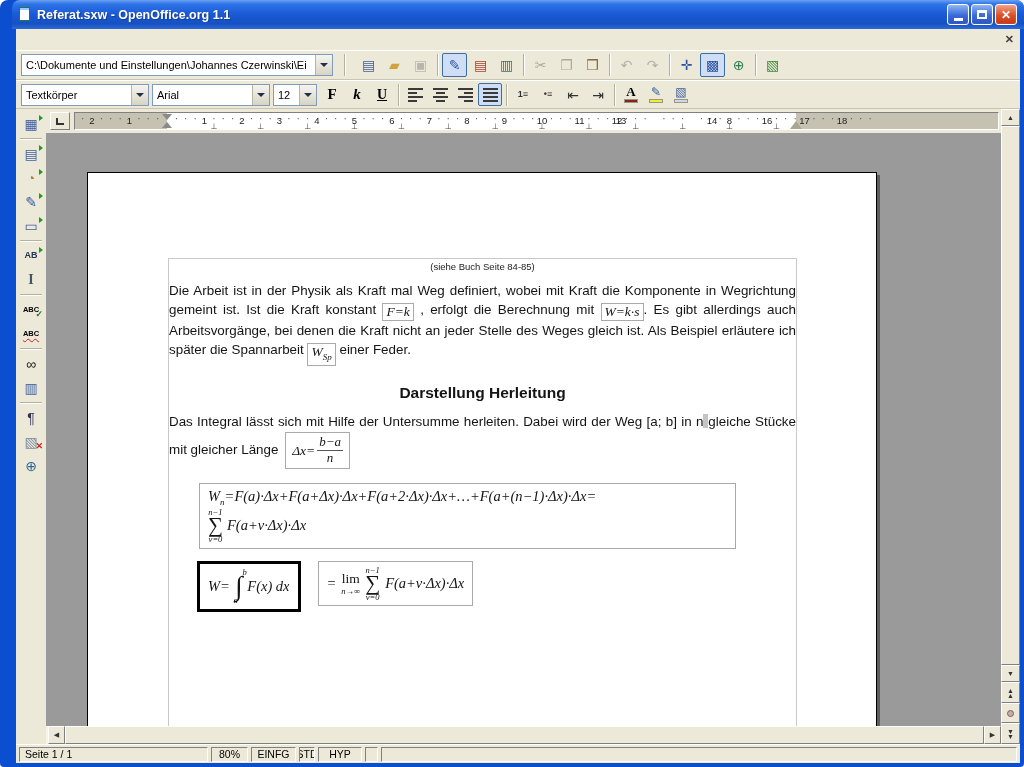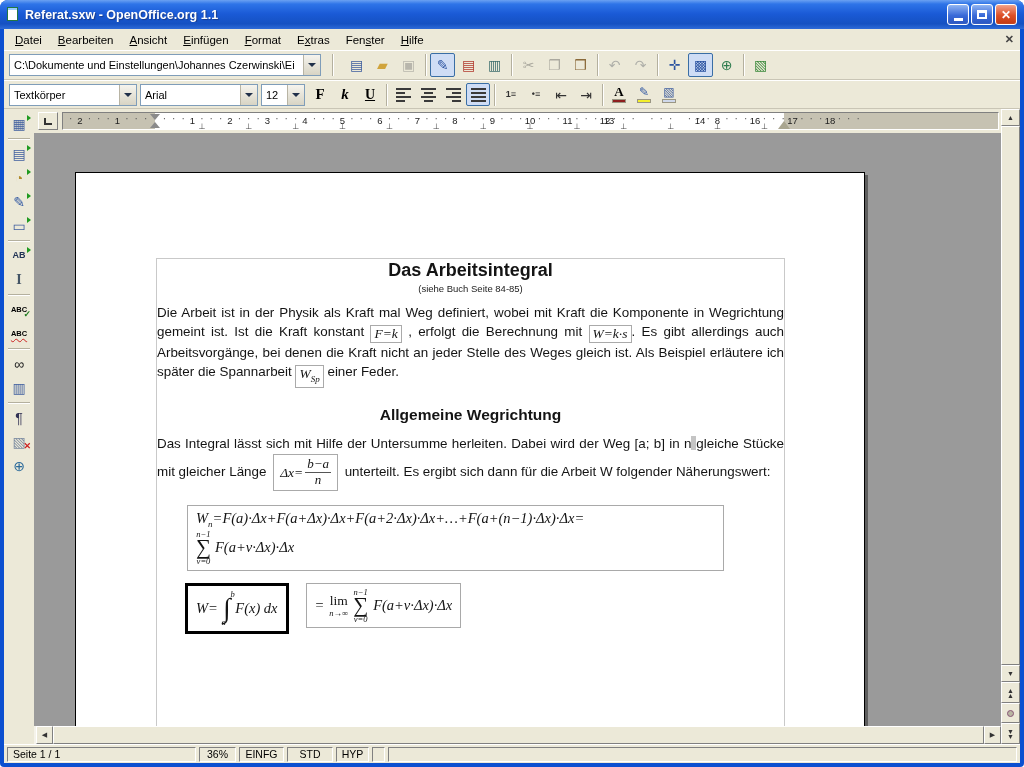--- a/index.html
+++ b/index.html
@@ -1,18 +1,18 @@
 <!DOCTYPE html>
 <html><head>
 <meta charset="utf-8">
 <style>
   html,body{margin:0;padding:0;}
   body{width:1024px;height:767px;overflow:hidden;font-family:"Liberation Sans",sans-serif;background:#fff;}
   *{box-sizing:border-box;}
-  .window{position:absolute;inset:0;background:#0b4fd0;border-radius:8px 8px 4px 4px;display:flex;flex-direction:column;}
+  .window{position:absolute;inset:0;background:#0b4fd0;border-radius:8px 8px 4px 4px;display:flex;flex-direction:column;padding-left:12px;}
   
   .titlebar{height:29px;flex:0 0 29px;display:flex;align-items:center;padding:0 7px 0 6px;gap:5px;
     background:linear-gradient(180deg,#6ba1f2 0%,#2e74e8 14%,#1a5ad6 48%,#1551c2 82%,#2e6bd8 100%);
     border-radius:8px 8px 0 0;}
   .app-icon{width:14px;height:15px;position:relative;flex:0 0 14px;}
   .app-icon i{position:absolute;left:1px;top:0;width:11px;height:14px;background:#fff;border:1px solid #274;box-shadow:inset 0 2px 0 #9cf;}
   .title-text{color:#fff;font-weight:bold;font-size:12.5px;text-shadow:1px 1px 1px #1a3c8a;white-space:nowrap;overflow:hidden;flex:1;}
   .win-buttons{display:flex;gap:2px;}
   .winbtn{width:22px;height:21px;border-radius:3px;border:1px solid #fff;display:flex;align-items:center;justify-content:center;color:#fff;font-size:12px;font-weight:bold;
     background:linear-gradient(180deg,#8fb4f2 0%,#3a6ad8 55%,#2a55c0 100%);box-shadow:inset 0 0 2px #fff3;}
@@ -143,30 +143,20 @@
         </span>
       <span class="winbtn">
           <i class="g-max"></i>
         </span>
       <span class="winbtn close">✕</span>
     </span>
   </div>
 
   <div class="wbody">
     <div class="menubar">
-      <span id="menu-items" style="display:flex;">
-          <span class="menu-item"><u>D</u>atei</span>
-          <span class="menu-item"><u>B</u>earbeiten</span>
-          <span class="menu-item"><u>A</u>nsicht</span>
-          <span class="menu-item"><u>E</u>infügen</span>
-          <span class="menu-item"><u>F</u>ormat</span>
-          <span class="menu-item">E<u>x</u>tras</span>
-          <span class="menu-item">Fen<u>s</u>ter</span>
-          <span class="menu-item"><u>H</u>ilfe</span>
-        </span>
       <span class="doc-close">✕</span>
     </div>
 
     <div class="funcbar">
       <span class="combo path-combo">
         <span class="combo-text">C:\Dokumente und Einstellungen\Johannes Czerwinski\Ei</span>
         <span class="combo-btn">
             <i class="arr-down"></i>
           </span>
       </span>
@@ -482,34 +472,33 @@
               <span class="rtab" style="left: 607.625px;">⊥</span>
               <span class="rtab" style="left: 654.5px;">⊥</span>
               <span class="rtab" style="left: 701.375px;">⊥</span>
             </div>
         </div>
 
         <div class="viewport">
           <div class="page">
             <div class="bounds"></div>
             <div class="content">
-              <div class="doc-title">Das Arbeitsintegral</div>
               <div class="doc-subtitle">(siehe Buch Seite 84-85)</div>
 
               <div class="p"><span>Die Arbeit ist in der Physik als Kraft mal Weg definiert, wobei mit Kraft die Komponente in Wegrichtung gemeint ist. Ist die Kraft konstant </span><span class="fx">F=k</span><span> , erfolgt die Berechnung mit </span><span class="fx">W=k·s</span><span>. Es gibt allerdings auch Arbeitsvorgänge, bei denen die Kraft nicht an jeder Stelle des Weges gleich ist. Als Beispiel erläutere ich später die Spannarbeit </span><span class="fx"><span>W</span><sub>Sp</sub></span><span> einer Feder.</span></div>
 
-              <div class="h2">Allgemeine Wegrichtung</div>
+              <div class="h2">Darstellung Herleitung</div>
 
               <div class="p p2"><span>Das Integral lässt sich mit Hilfe der Untersumme herleiten. Dabei wird der Weg [a; b] in </span><span>n</span><span class="shade"></span><span>gleiche Stücke mit gleicher Länge </span><span class="fxd">
                     <span>Δx=</span>
                     <span class="frac">
                       <span class="num">b−a</span>
                       <span>n</span>
                     </span>
-                  </span><span> unterteilt. Es ergibt sich dann für die Arbeit W folgender Näherungswert:</span></div>
+                  </span></div>
 
               <div class="fml-box">
                 <div><span>W</span><sub style="font-size:9px;">n</sub><span>=F(a)·Δx+F(a+Δx)·Δx+F(a+2·Δx)·Δx+…+F(a+(n−1)·Δx)·Δx=</span></div>
                 <div class="fml-line2">
                   <span class="sum">
                       <span class="top">n−1</span>
                       <span class="sig">∑</span>
                       <span class="bot">ν=0</span>
                     </span>
                   <span>F(a+ν·Δx)·Δx</span>
@@ -569,21 +558,21 @@
           </span>
         <span class="vdbl">
             <span>▼</span>
             <span>▼</span>
           </span>
       </div>
     </div>
 
     <div class="statusbar">
       <span class="sb" style="width:189px;">Seite 1 / 1</span>
-      <span class="sb c" style="width:37px;">36%</span>
+      <span class="sb c" style="width:37px;">80%</span>
       <span class="sb c" style="width:45px;">EINFG</span>
-      <span class="sb c" style="width:46px;">STD</span>
-      <span class="sb c" style="width:33px;">HYP</span>
+      <span class="sb c" style="width:16px;">STD</span>
+      <span class="sb c" style="width:44px;">HYP</span>
       <span class="sb" style="width:13px;"></span>
       <span class="sb" style="flex:1;"></span>
     </div>
   </div>
 </div>
 
 </body></html>

